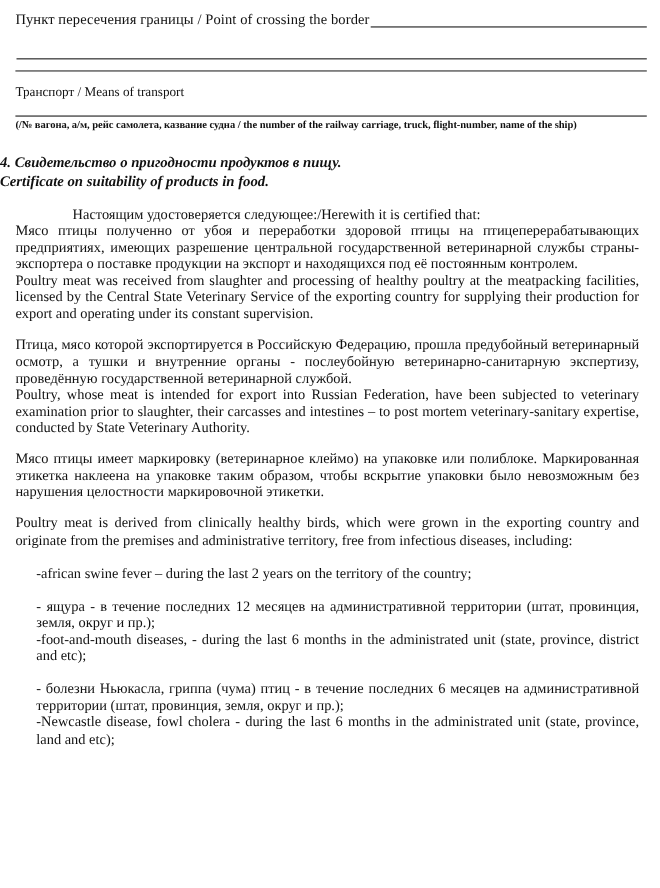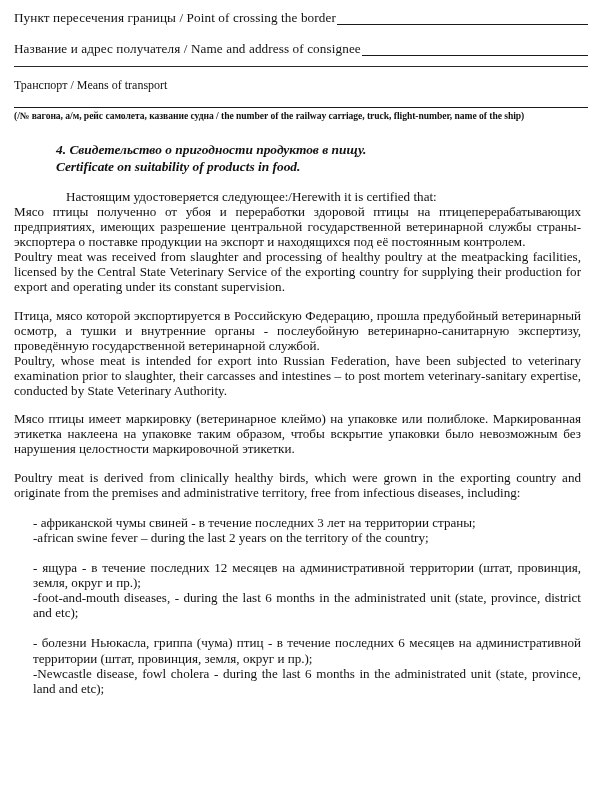--- a/index.html
+++ b/index.html
@@ -68,21 +68,20 @@
   .fineprint {
     font-size: 9.6px;
     line-height: 1.32;
     font-weight: bold;
     letter-spacing: -0.05px;
     text-align: left;
   }
 
   
   .section-title {
-    margin-left: 56px;
     font-weight: bold;
     font-style: italic;
     font-size: 13.4px;
     line-height: 1.27;
   }
 
   
   .body-wrap {
     padding: 0 19px 0 14px;
   }
@@ -121,21 +120,20 @@
     <div class="spacer-10"></div>
 
     <div class="field-row">
       <span class="field-label">Пункт пересечения границы / Point of crossing the border</span>
       <span class="field-fill"></span>
     </div>
 
     <div class="spacer-16"></div>
 
     <div class="field-row">
-      <span class="field-label">Название и адрес получателя / Name and address of consignee</span>
       <span class="field-fill"></span>
     </div>
 
     <div class="spacer-10"></div>
     <hr class="rule rule-thin">
 
     <div class="spacer-12"></div>
 
     <div class="plain-row">
       <span>Транспорт / Means of transport</span>
@@ -174,21 +172,20 @@
     <p class="para">Мясо птицы имеет маркировку (ветеринарное клеймо) на упаковке или полиблоке. Маркированная этикетка наклеена на упаковке таким образом, чтобы вскрытие упаковки было невозможным без нарушения целостности маркировочной этикетки.</p>
 
     <div class="gap"></div>
 
     <p class="para">Poultry meat is derived from clinically healthy birds, which were grown in the exporting country and originate from the premises and administrative territory, free from infectious diseases, including:</p>
 
     <div class="bullet-gap"></div>
 
     <div class="bullets">
 
-      <p class="bullet-item">- африканской чумы свиней - в течение последних 3 лет на территории страны;</p>
       <p class="bullet-item">-african swine fever – during the last 2 years on the territory of the country;</p>
 
       <div class="bullet-gap"></div>
 
       <p class="bullet-item">- ящура - в течение последних 12 месяцев на административной территории (штат, провинция, земля, округ и пр.);</p>
       <p class="bullet-item">-foot-and-mouth diseases, - during the last 6 months in the administrated unit (state, province, district and etc);</p>
 
       <div class="bullet-gap"></div>
 
       <p class="bullet-item">- болезни Ньюкасла, гриппа (чума) птиц - в течение последних 6 месяцев на административной территории (штат, провинция, земля, округ и пр.);</p>

